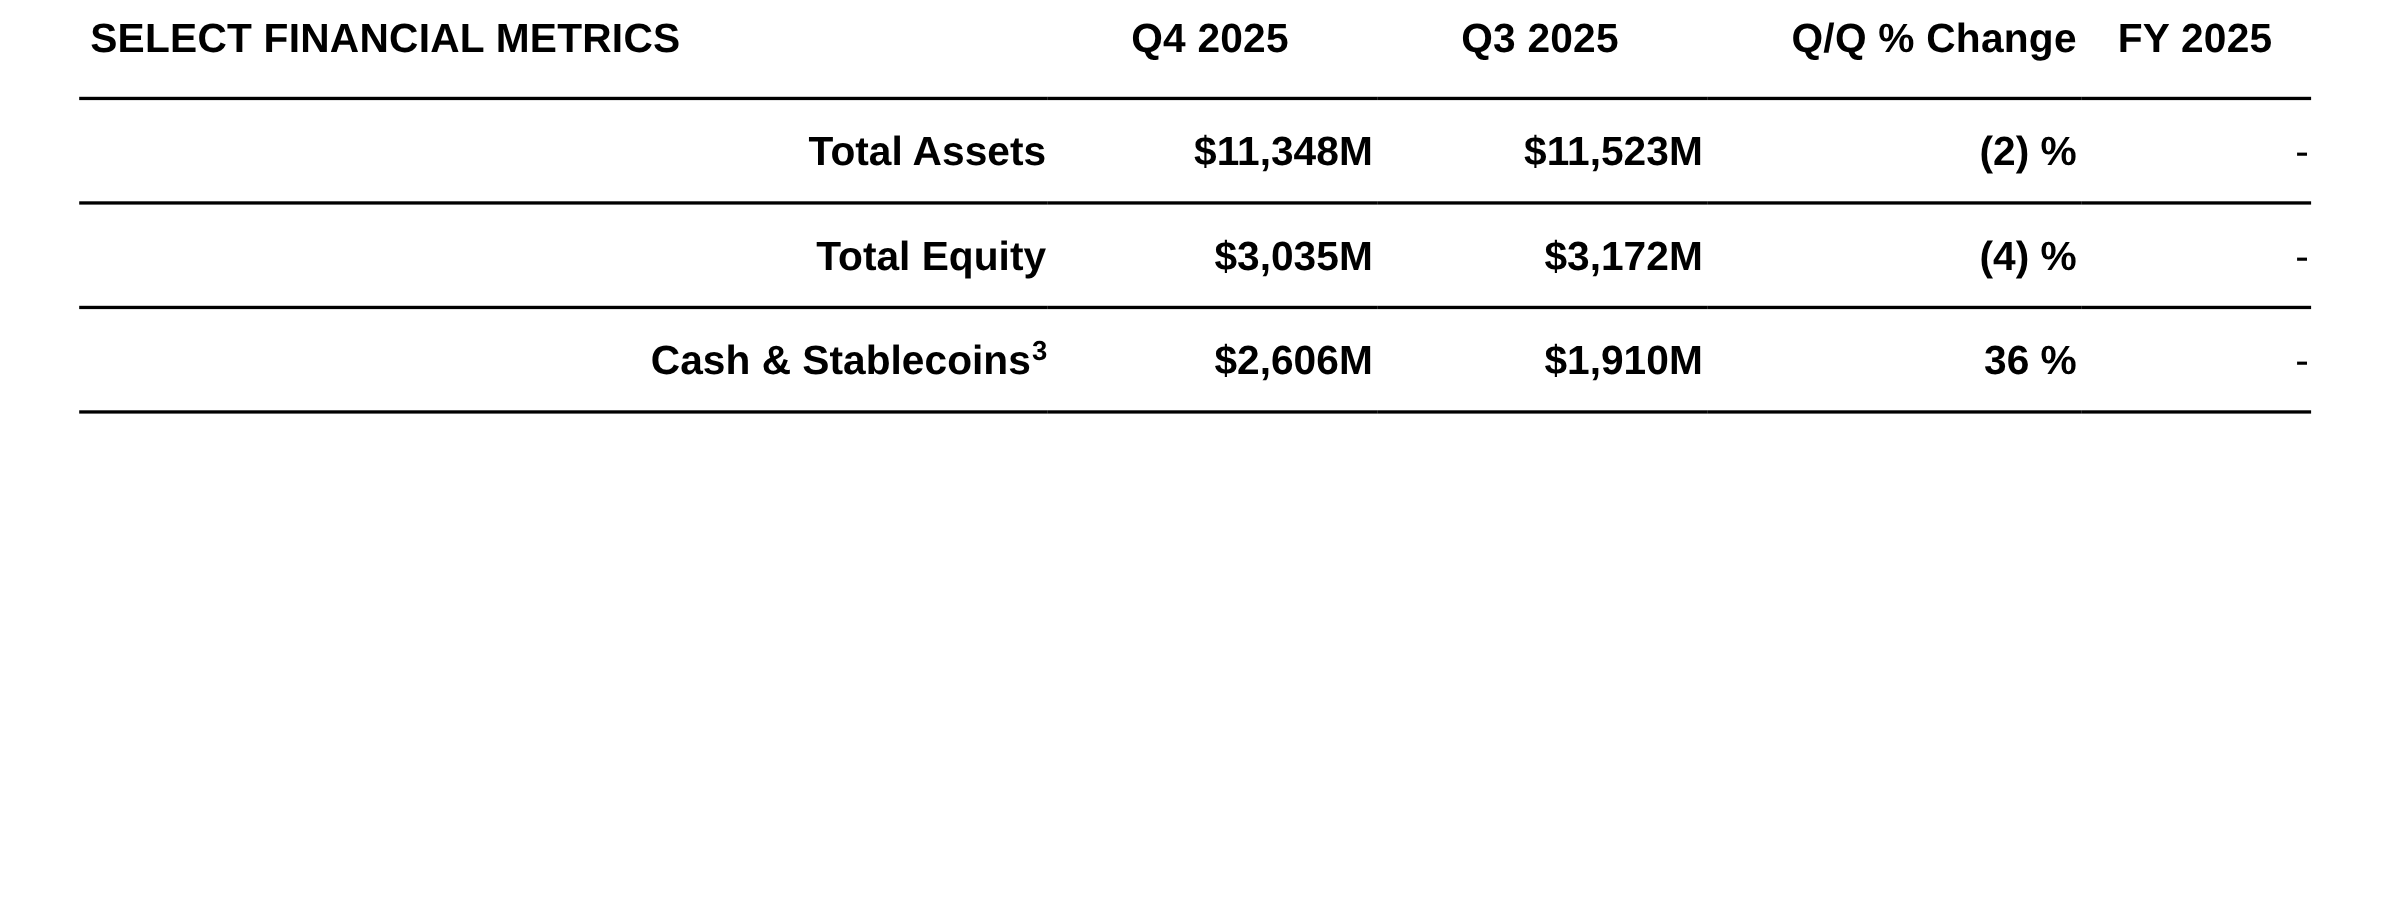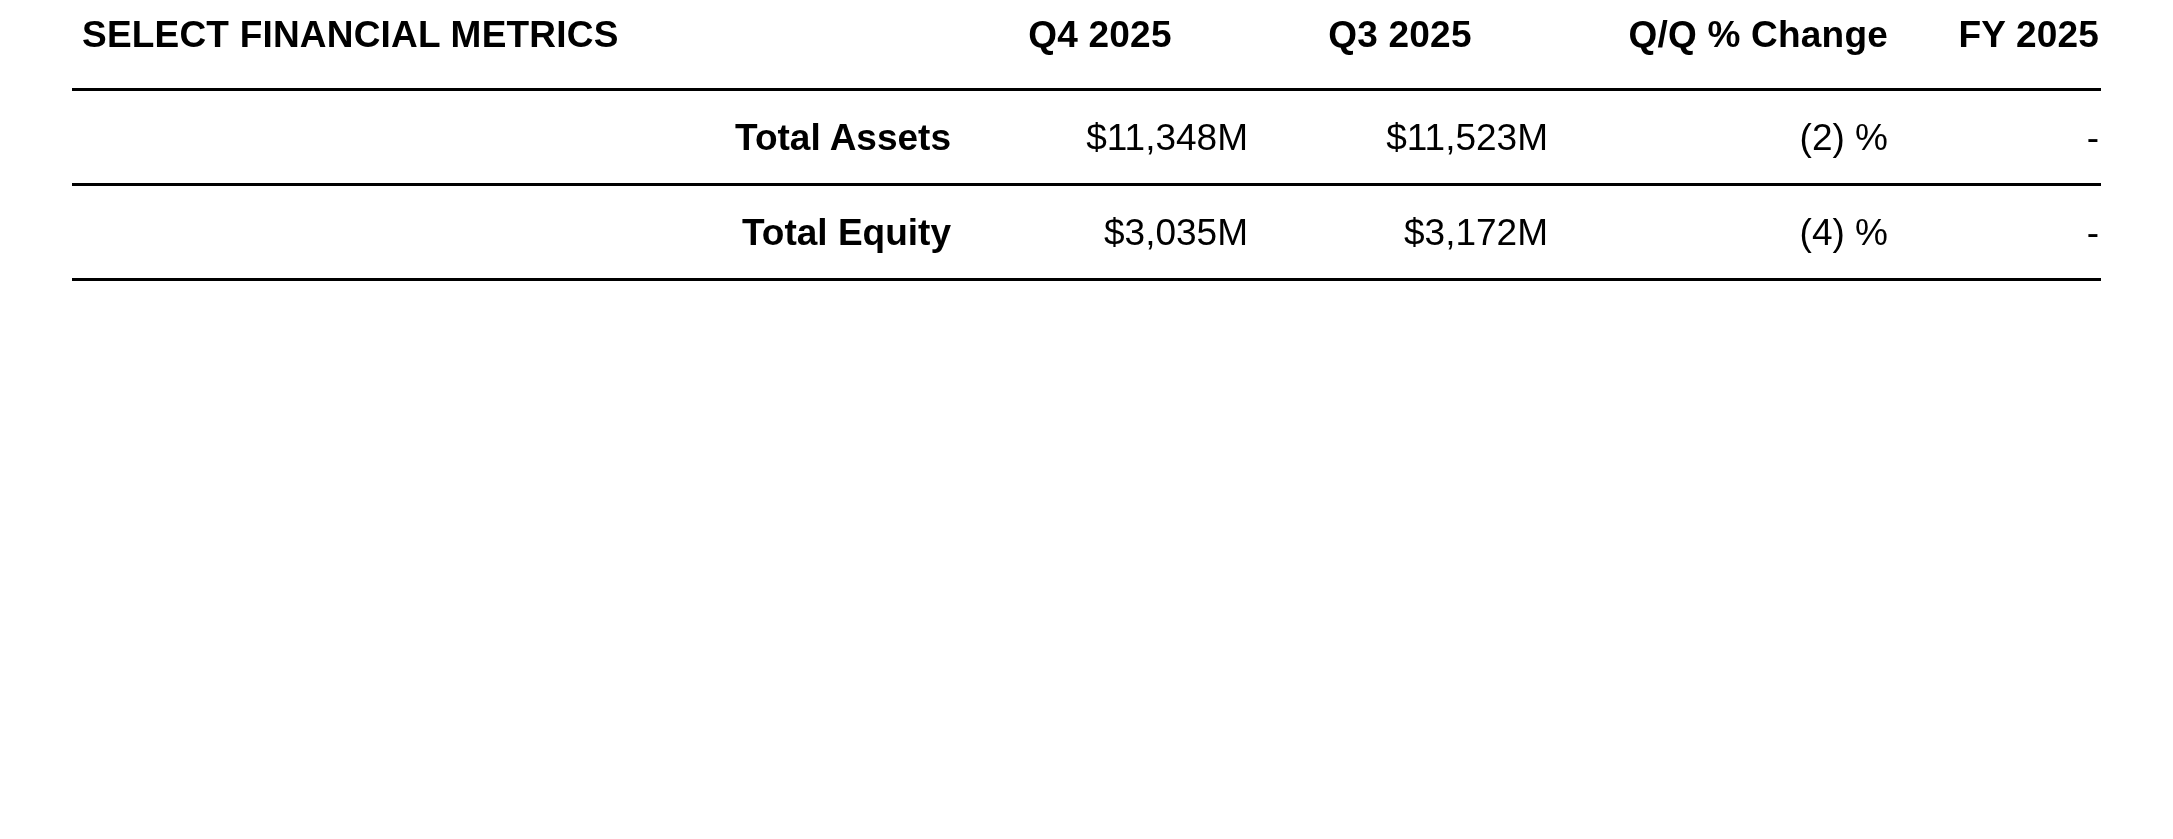--- a/index.html
+++ b/index.html
@@ -38,40 +38,40 @@
     font-size: 37px;
     font-weight: bold;
     padding: 0 0 32px 0;
     vertical-align: bottom;
     white-space: nowrap;
     letter-spacing: 0.2px;
   }
   thead th.h-label { text-align: left; padding-left: 10px; }
   thead th.h-num   { text-align: center; padding-right: 4px; }
   thead th.h-qq    { text-align: right; padding-right: 4px; }
-  thead th.h-fy    { text-align: right; padding-right: 2px; }
+  thead th.h-fy    { padding-right: 2px; }
 
   tbody tr td {
     border-top: 3px solid #000000;
     font-size: 37px;
     padding: 26px 0 24px 0;
     vertical-align: middle;
     white-space: nowrap;
   }
   tbody tr:last-child td {
     border-bottom: 3px solid #000000;
   }
   td.label {
     text-align: right;
     font-weight: bold;
     padding-left: 10px;
   }
   td.num {
     text-align: right;
-    font-weight: normal;
+    font-weight: bold;
     padding-right: 4px;
   }
   td.num-fy {
     text-align: right;
     font-weight: normal;
     padding-right: 2px;
   }
   sup.fn {
     font-size: 25px;
     font-weight: bold;
@@ -109,15 +109,22 @@
         <td class="num">(2) %</td>
         <td class="num-fy">-</td>
       </tr>
       <tr>
         <td class="label"><span>Total Equity</span><sup class="fn"></sup></td>
         <td class="num">$3,035M</td>
         <td class="num">$3,172M</td>
         <td class="num">(4) %</td>
         <td class="num-fy">-</td>
       </tr>
+      <tr>
+        <td class="label"><span>Cash &amp; Stablecoins</span><sup class="fn">3</sup></td>
+        <td class="num">$2,606M</td>
+        <td class="num">$1,910M</td>
+        <td class="num">36 %</td>
+        <td class="num-fy">-</td>
+      </tr>
     </tbody>
   </table>
 </div>
 
 </body></html>

